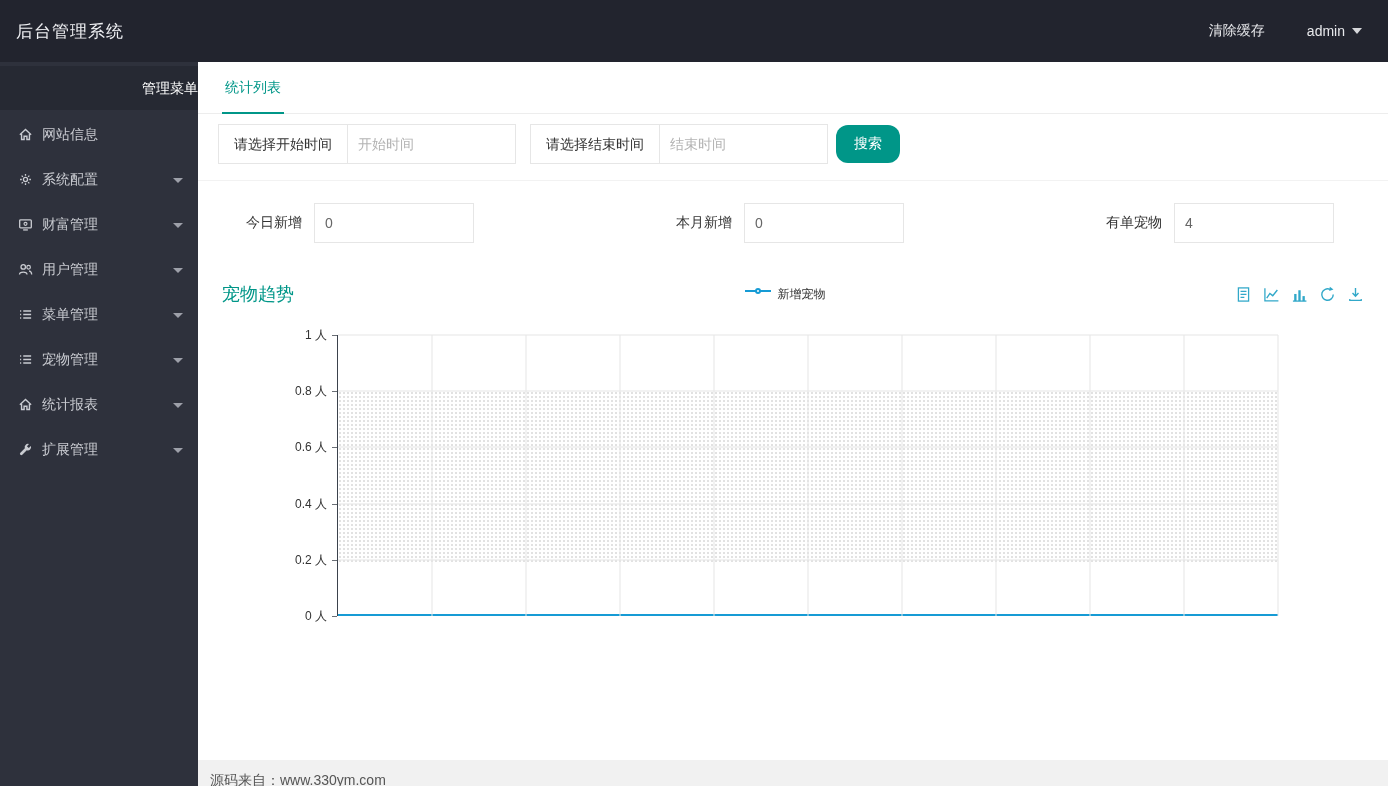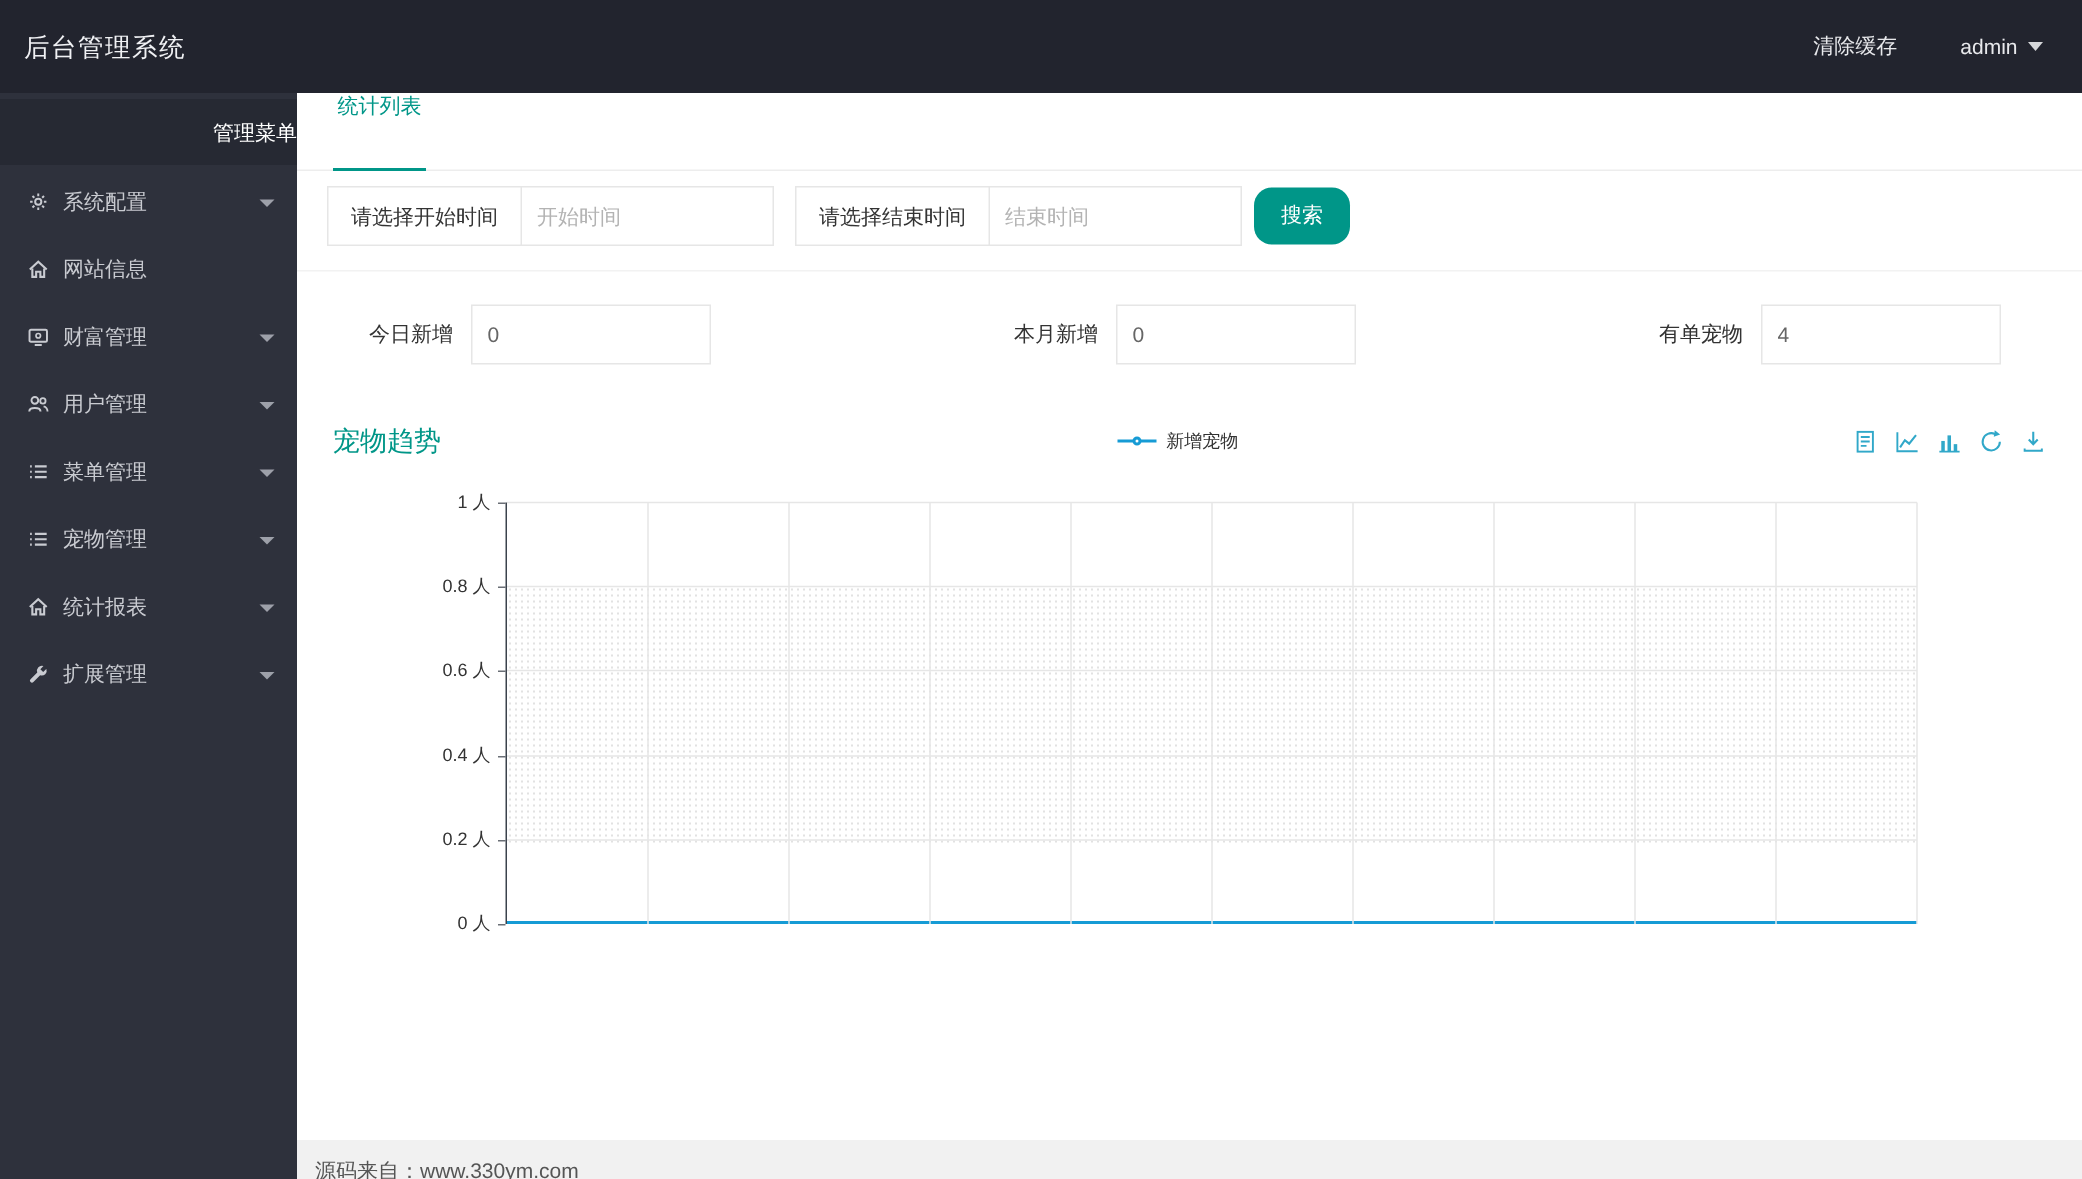--- a/index.html
+++ b/index.html
@@ -24,21 +24,21 @@
   .menu-item{height:45px;display:flex;align-items:center;padding-left:17px;
     color:#c9cbd1;font-size:14px;cursor:pointer;position:relative;}
   .mi-icon{width:16px;height:16px;margin-right:9px;display:inline-flex;align-items:center;justify-content:center;}
   .chev{position:absolute;right:15px;top:50%;margin-top:-2px;width:0;height:0;
     border-left:5px solid transparent;border-right:5px solid transparent;border-top:5px solid #9da0a9;}
 
   
   .main{position:absolute;left:198px;top:62px;right:0;bottom:0;background:#fff;overflow:hidden;}
 
   .tabbar{height:52px;border-bottom:1px solid #ededed;display:flex;padding-left:24px;}
-  .tab{display:flex;align-items:flex-start;position:relative;color:#009688;font-size:14px;
+  .tab{display:flex;align-items:center;position:relative;color:#009688;font-size:14px;
     padding:0 3px;cursor:pointer;}
   .tab::after{content:"";position:absolute;left:0;right:0;bottom:-1px;height:2px;background:#009688;}
 
   .filter-row{margin:10px 0 0 20px;display:flex;align-items:center;}
   .date-group{display:inline-flex;justify-content:space-between;}
   .date-label{height:40px;line-height:38px;padding:0 15px;border:1px solid #e6e6e6;
     background:#fff;font-size:14px;color:#333;white-space:nowrap;}
   .date-input{height:40px;width:168px;border:1px solid #e6e6e6;border-left:none;
     padding:0 10px;font-size:14px;color:#666;outline:none;}
   input::placeholder{color:#b3b3b3;}
@@ -52,21 +52,21 @@
   .stat{display:flex;align-items:center;}
   .stat-label{font-size:14px;color:#333;margin-right:12px;white-space:nowrap;}
   .stat-input{width:160px;height:40px;border:1px solid #e6e6e6;padding:0 10px;
     font-size:14px;color:#666;outline:none;}
 
   
   .chart-section{margin-top:36px;padding:0 24px;position:relative;}
   .chart-header{position:relative;height:30px;display:flex;align-items:center;}
   .chart-title{font-size:18px;color:#009688;}
   .legend{position:absolute;left:0;right:16px;display:flex;justify-content:center;
-    align-items:center;gap:7px;cursor:pointer;pointer-events:auto;}
+    align-items:flex-start;gap:7px;cursor:pointer;pointer-events:auto;}
   .legend-marker{position:relative;width:26px;height:10px;display:inline-block;}
   .legend-line{position:absolute;left:0;right:0;top:4px;height:2px;background:#169bd5;}
   .legend-dot{position:absolute;left:50%;top:50%;transform:translate(-50%,-50%);
     width:6px;height:6px;border:2px solid #169bd5;border-radius:50%;background:#fff;}
   .legend-text{font-size:12px;color:#333;}
   .toolbox{margin-left:auto;display:flex;gap:11px;color:#31a8c9;position:relative;z-index:2;}
   .tool{width:17px;height:17px;cursor:pointer;display:inline-flex;}
 
   .chart-body{margin-top:26px;display:flex;}
   .yaxis{position:relative;width:115px;height:281px;flex:0 0 115px;}
@@ -99,35 +99,35 @@
     </span>
   </div>
 </div>
 
 <aside class="sidebar">
   <div class="sidebar-header">管理菜单</div>
   <nav class="menu" id="menu">
       <div class="menu-item">
         <span class="mi-icon">
           <svg viewBox="0 0 16 16" width="15" height="15">
+            <path d="M2 8.2 L8 2.6 L14 8.2" fill="none" stroke="currentColor" stroke-width="1.5"></path>
+            <path d="M3.8 7.4 V13.4 H6.5 V9.8 H9.5 V13.4 H12.2 V7.4" fill="none" stroke="currentColor" stroke-width="1.5"></path>
+          </svg>
+        </span>
+        <span class="mi-label">网站信息</span>
+      </div>
+      <div class="menu-item">
+        <span class="mi-icon">
+          <svg viewBox="0 0 16 16" width="15" height="15">
             <circle cx="8" cy="8" r="2.2" fill="none" stroke="currentColor" stroke-width="1.4"></circle>
             <path d="M8 2.2 V4 M8 12 V13.8 M2.2 8 H4 M12 8 H13.8 M3.9 3.9 L5.2 5.2 M10.8 10.8 L12.1 12.1 M12.1 3.9 L10.8 5.2 M5.2 10.8 L3.9 12.1" stroke="currentColor" stroke-width="1.4" fill="none"></path>
           </svg>
         </span>
         <span class="mi-label">系统配置</span>
         <span class="chev"></span>
-      </div>
-      <div class="menu-item">
-        <span class="mi-icon">
-          <svg viewBox="0 0 16 16" width="15" height="15">
-            <path d="M2 8.2 L8 2.6 L14 8.2" fill="none" stroke="currentColor" stroke-width="1.5"></path>
-            <path d="M3.8 7.4 V13.4 H6.5 V9.8 H9.5 V13.4 H12.2 V7.4" fill="none" stroke="currentColor" stroke-width="1.5"></path>
-          </svg>
-        </span>
-        <span class="mi-label">网站信息</span>
       </div>
       <div class="menu-item">
         <span class="mi-icon">
           <svg viewBox="0 0 16 16" width="15" height="15">
             <rect x="1.8" y="3" width="12.4" height="8.6" rx="1" fill="none" stroke="currentColor" stroke-width="1.4"></rect>
             <circle cx="8" cy="7.3" r="1.6" fill="none" stroke="currentColor" stroke-width="1.2"></circle>
             <path d="M5.5 13.8 H10.5" stroke="currentColor" stroke-width="1.4"></path>
           </svg>
         </span>
         <span class="mi-label">财富管理</span>

